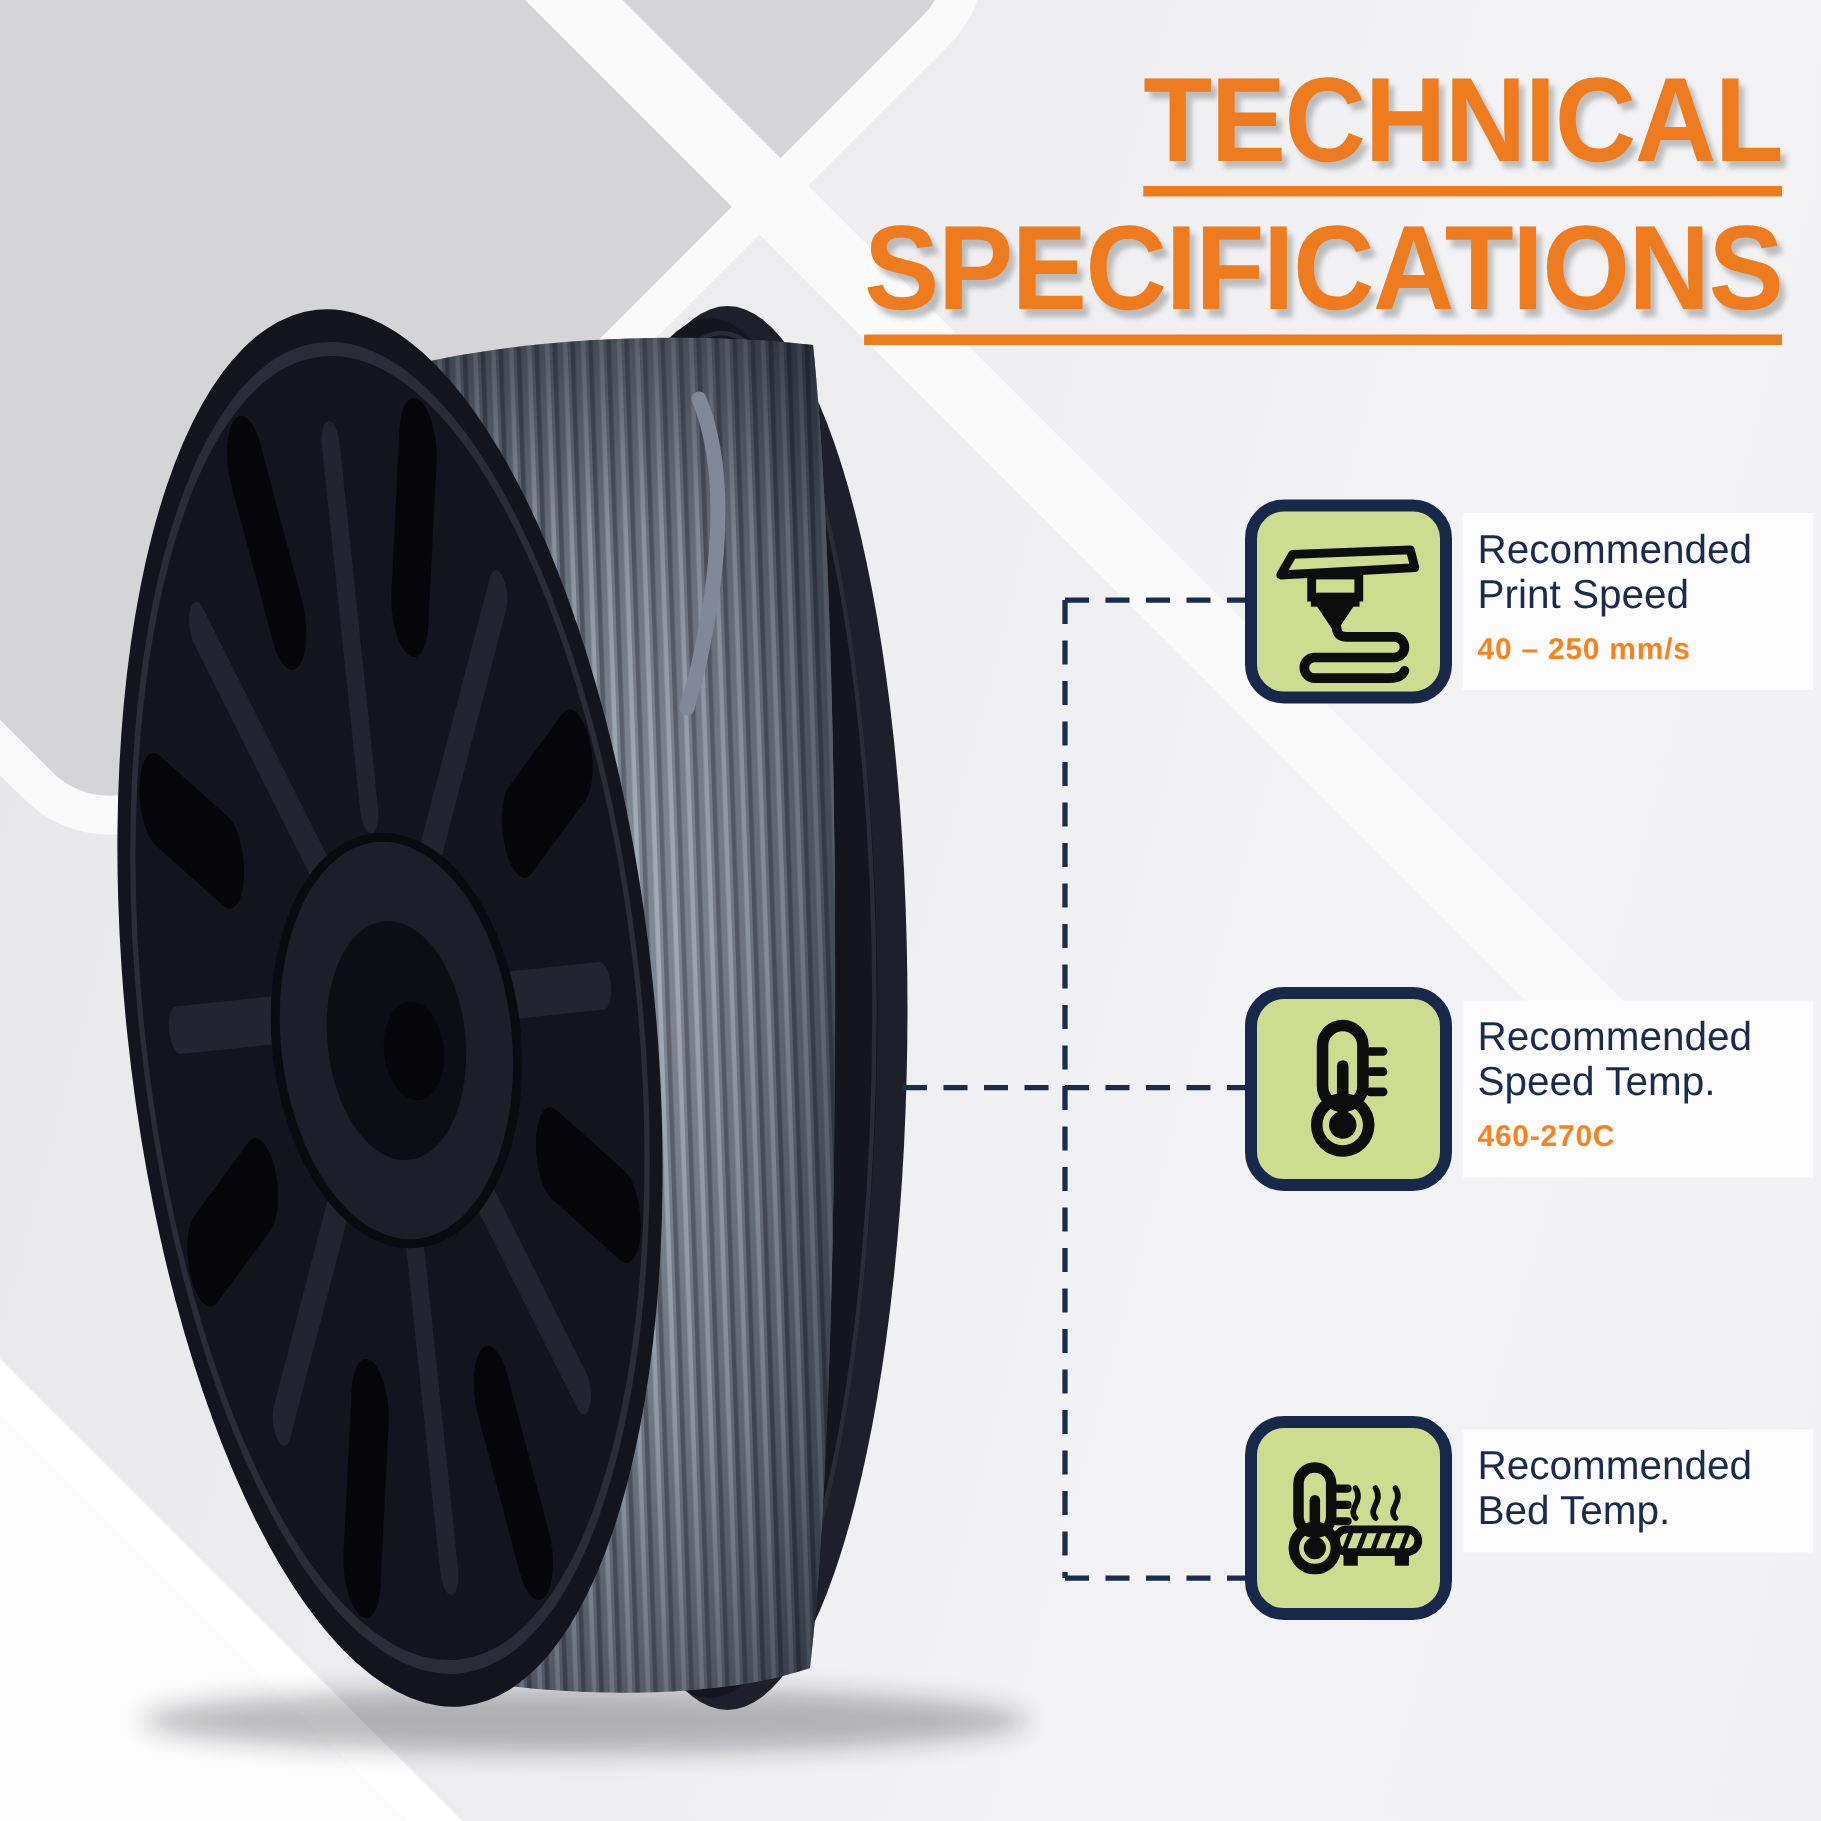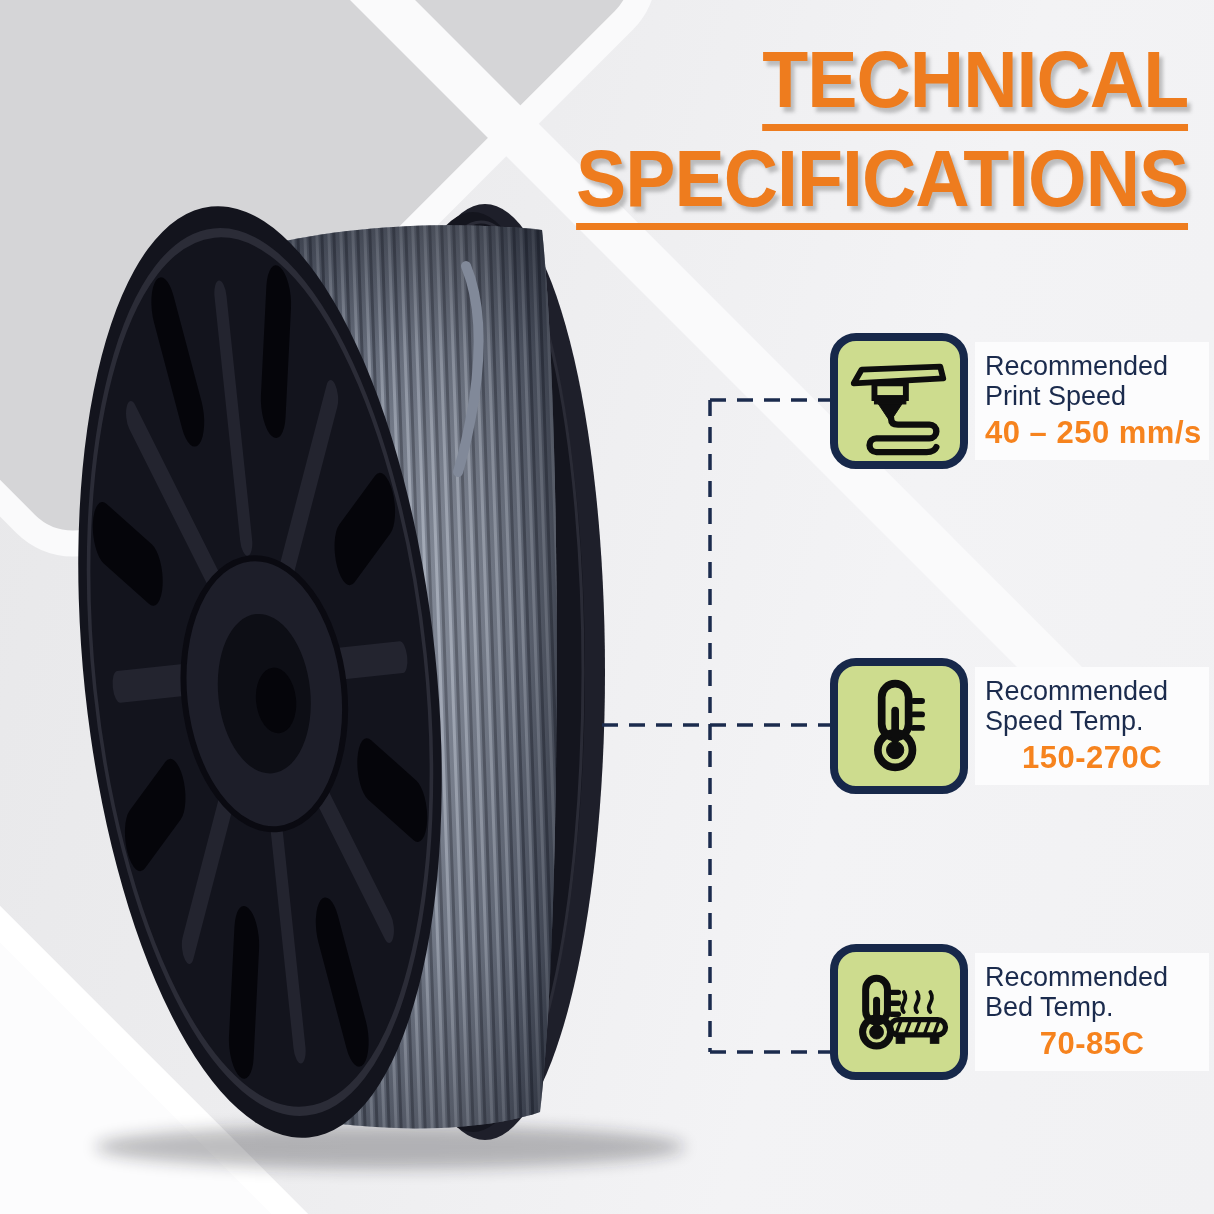--- a/index.html
+++ b/index.html
@@ -56,22 +56,22 @@
   .icon-box svg{display:block;}
   .spec-text{
     box-sizing:border-box; width:234px; margin-left:7px; margin-top:9px;
     background:#fcfcfd; padding:9px 10px 13px 10px;
   }
   .spec-label{
     color:var(--navy,#1B2B4D); font-size:27px; line-height:30px; font-weight:normal;
     width:210px;
   }
   .spec-value{
-    color:var(--value-orange,#F6831E); font-size:31px; line-height:28px;
-    font-weight:bold; margin-top:8px; letter-spacing:0.5px; white-space:nowrap;text-align:center;
+    color:var(--value-orange,#F6831E); font-size:20px; line-height:28px;
+    font-weight:bold; margin-top:8px; letter-spacing:0.5px; white-space:nowrap;
   }
   .spec-icon{stroke:#0d0d0d;}
 </style>
 </head>
 <body>
 
 <div class="canvas">
 
   <div class="tile tile1"></div>
   <div class="tile band"></div>
@@ -188,21 +188,21 @@
         <circle cx="48" cy="77" r="18" fill="none" stroke-width="8"></circle>
         <circle cx="48" cy="77" r="9" fill="#0d0d0d"></circle>
         <line x1="48" y1="36" x2="48" y2="66" stroke-width="8" stroke-linecap="round"></line>
         <line x1="67" y1="26" x2="76" y2="26" stroke-width="6" stroke-linecap="round"></line>
         <line x1="67" y1="40" x2="76" y2="40" stroke-width="6" stroke-linecap="round"></line>
         <line x1="67" y1="54" x2="76" y2="54" stroke-width="6" stroke-linecap="round"></line>
       </svg>
     </div>
     <div class="spec-text">
       <div class="spec-label">Recommended Speed Temp.</div>
-      <div class="spec-value">150-270C</div>
+      <div class="spec-value">460-270C</div>
     </div>
   </div>
 
   <div class="callout" style="top:944px">
     <div class="icon-box">
       <svg class="spec-icon" width="112" height="100" viewBox="0 0 118 104" aria-hidden="true">
         <defs>
           <clipPath id="bedclip">
               <rect x="50" y="60" width="58" height="16" rx="8"></rect>
             </clipPath>
@@ -222,17 +222,16 @@
         </g>
         <rect x="56" y="76" width="9" height="9" fill="#0d0d0d"></rect>
         <rect x="92" y="76" width="9" height="9" fill="#0d0d0d"></rect>
         <path d="M64 52 c-6 -7, 6 -11, 0 -21" fill="none" stroke-width="4" stroke-linecap="round"></path>
         <path d="M78 52 c-6 -7, 6 -11, 0 -21" fill="none" stroke-width="4" stroke-linecap="round"></path>
         <path d="M92 52 c-6 -7, 6 -11, 0 -21" fill="none" stroke-width="4" stroke-linecap="round"></path>
       </svg>
     </div>
     <div class="spec-text">
       <div class="spec-label">Recommended Bed Temp.</div>
-      <div class="spec-value">70-85C</div>
     </div>
   </div>
 
 </div>
 
 </body></html>

